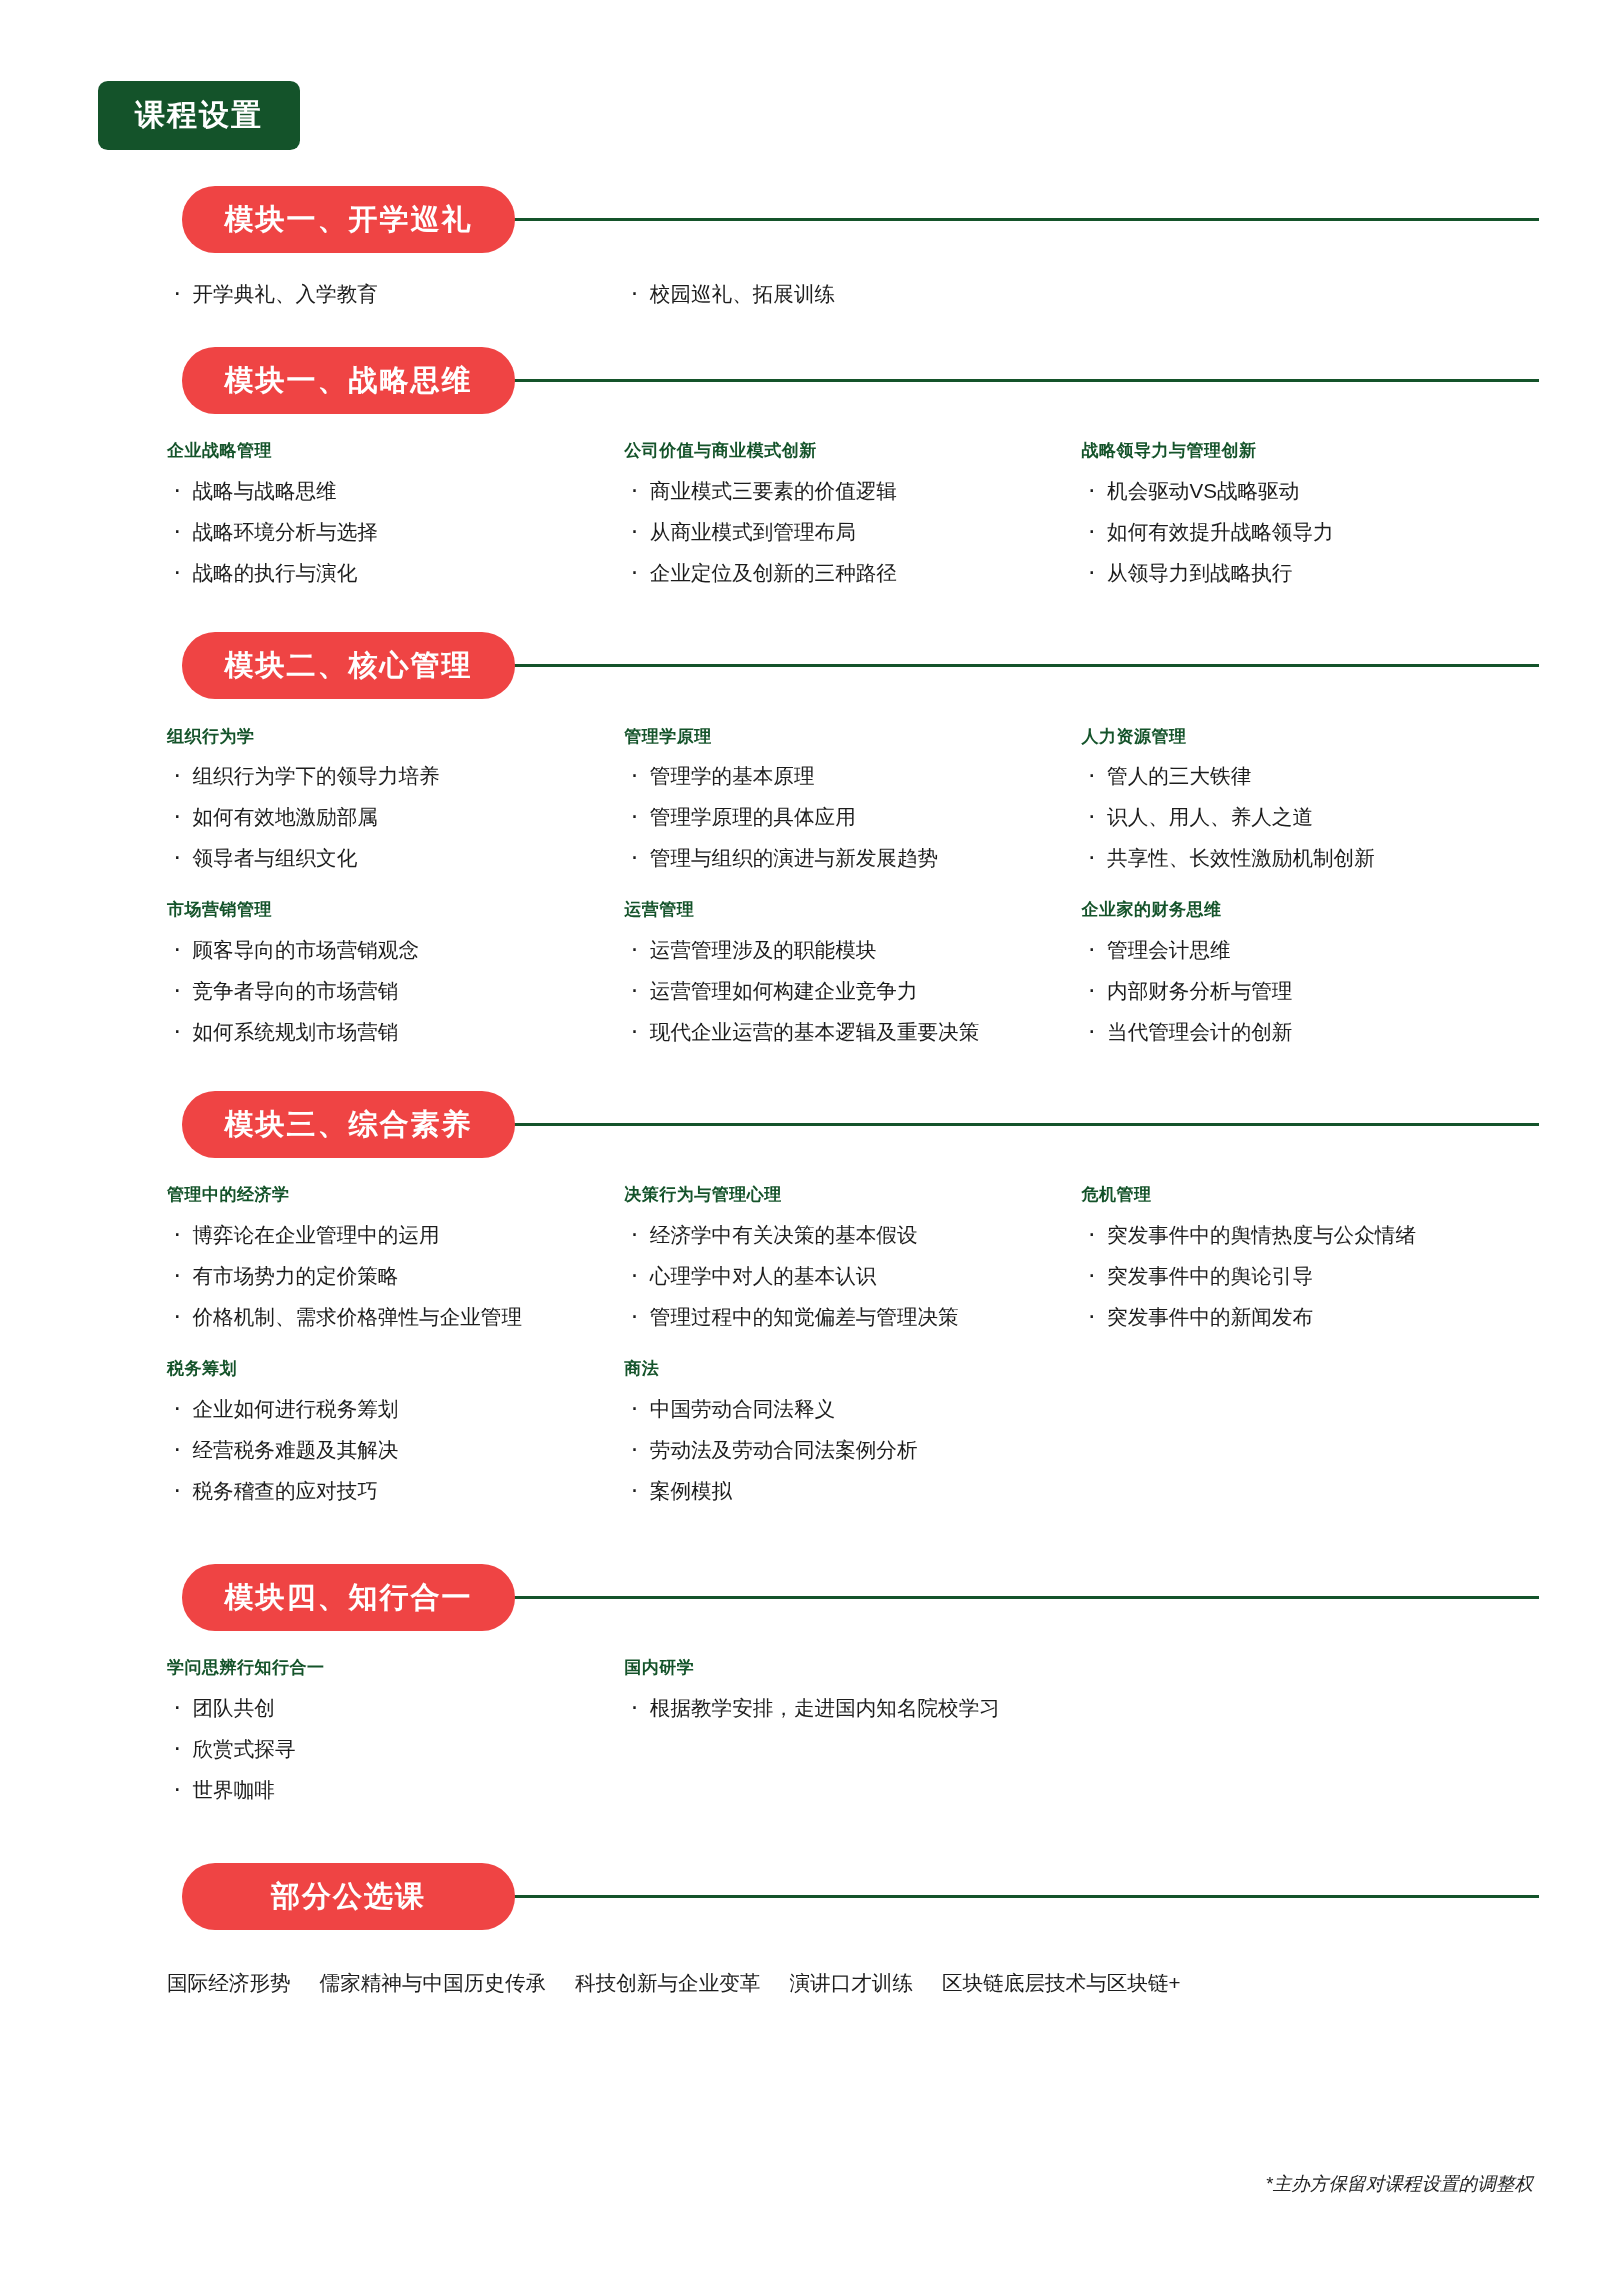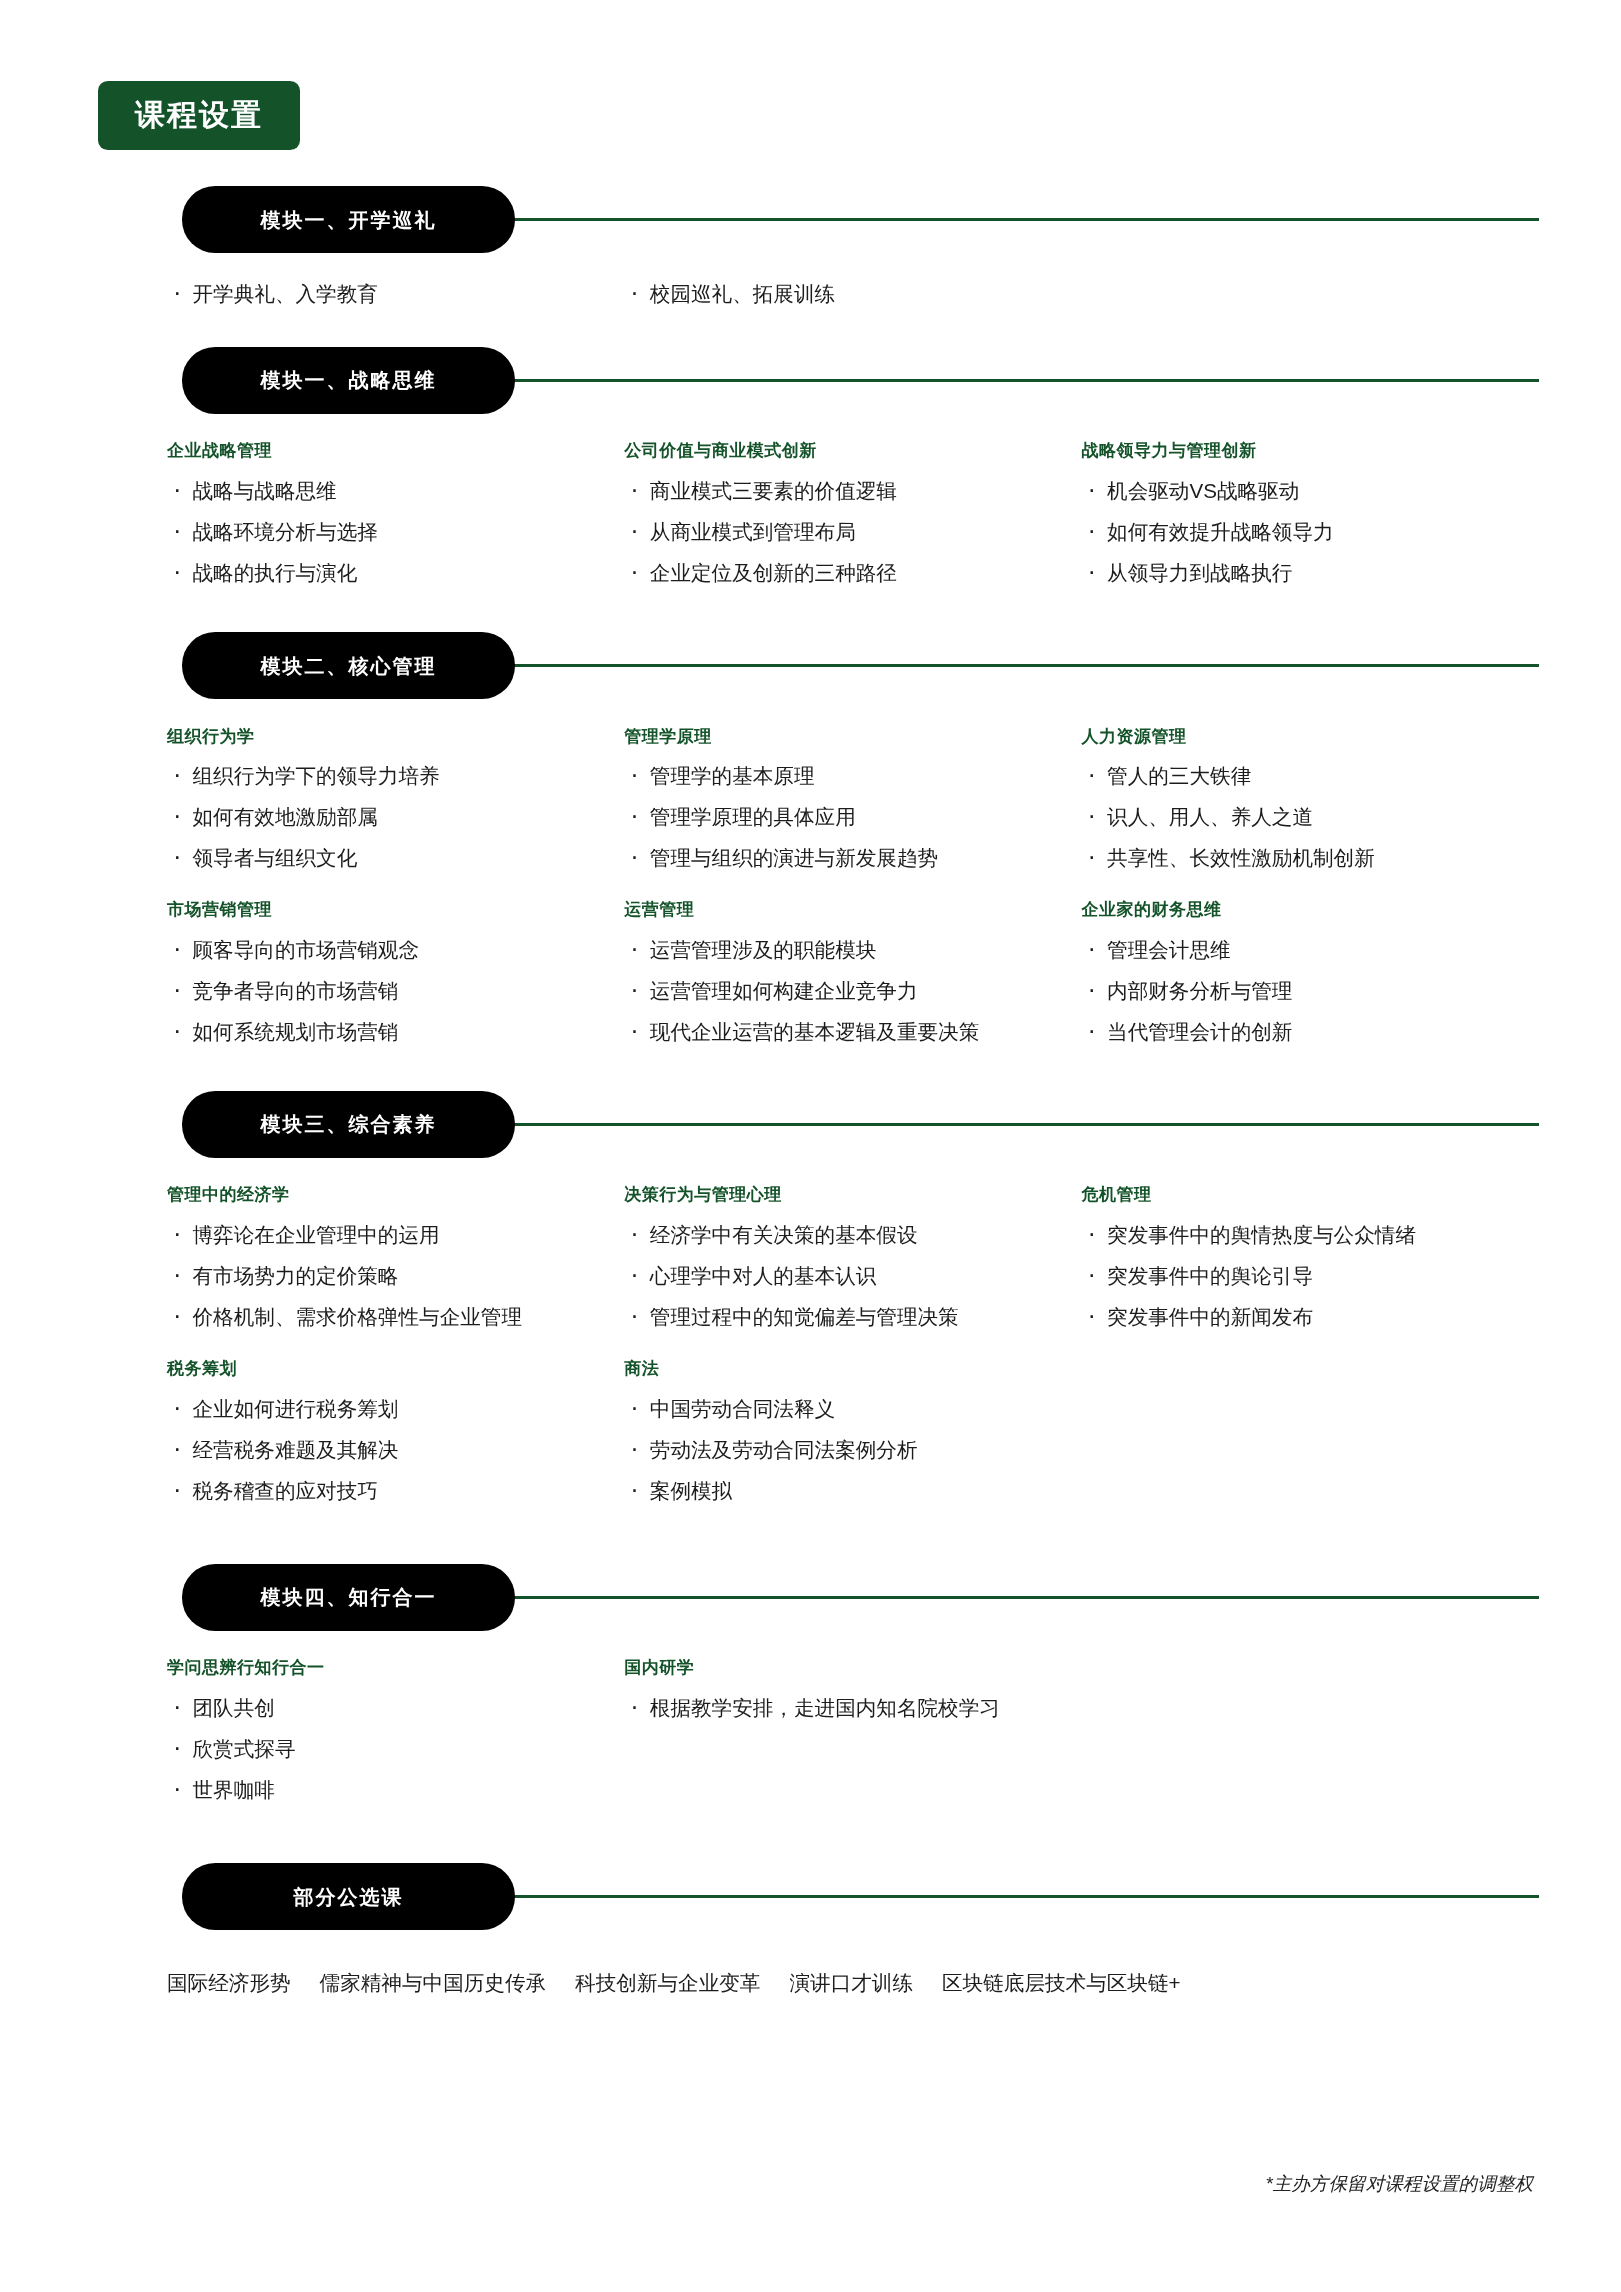--- a/index.html
+++ b/index.html
@@ -51,23 +51,23 @@
   }
   .module-head {
     position: relative;
     height: 67px;
     margin-left: 182px;
     margin-right: 82px;
     display: flex;
     align-items: center;
   }
   .module-pill {
-    background: #000000;
+    background: #ef4444;
     color: #ffffff;
-    font-size: 20px;
+    font-size: 29px;
     font-weight: bold;
     letter-spacing: 2px;
     border-radius: 33px;
     height: 67px;
     display: flex;
     align-items: center;
     justify-content: center;
     padding: 0 31px;
     min-width: 333px;
     box-sizing: border-box;

